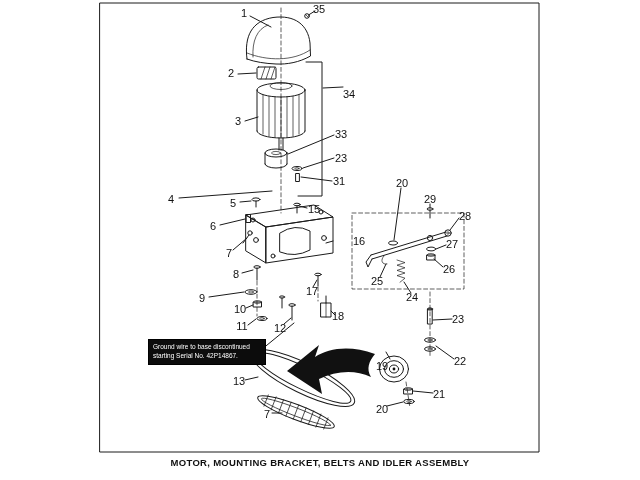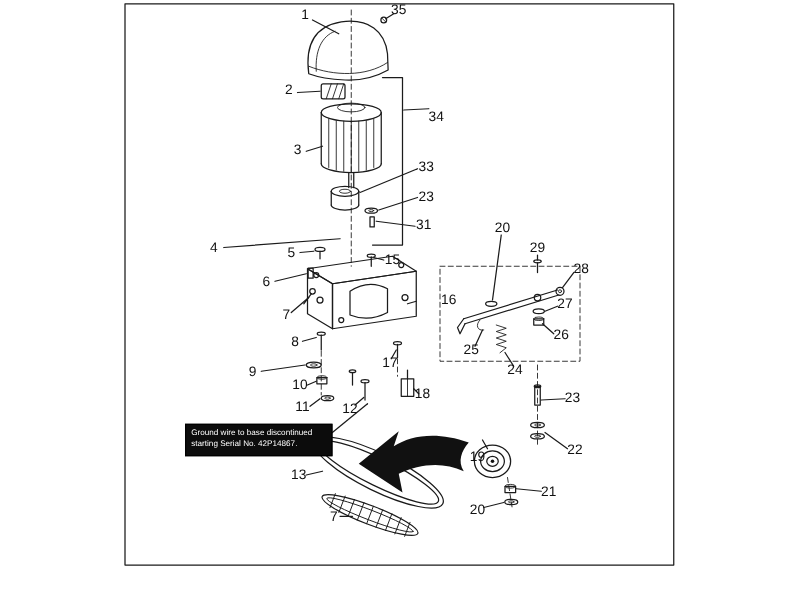--- a/index.html
+++ b/index.html
@@ -266,14 +266,15 @@
 <span class="callout" style="left:430px;top:199px">29</span>
 <span class="callout" style="left:402px;top:183px">20</span>
 <span class="callout" style="left:339px;top:181px">31</span>
 <span class="callout" style="left:341px;top:158px">23</span>
 <span class="callout" style="left:341px;top:134px">33</span>
 <span class="callout" style="left:349px;top:94px">34</span>
 <span class="callout" style="left:319px;top:9px">35</span>
 
 <div class="note">Ground wire to base discontinued starting Serial No. 42P14867.</div>
 
+<div class="caption">MOTOR, MOUNTING BRACKET, BELTS AND IDLER ASSEMBLY</div>
 
 </div>
 
 </body></html>

